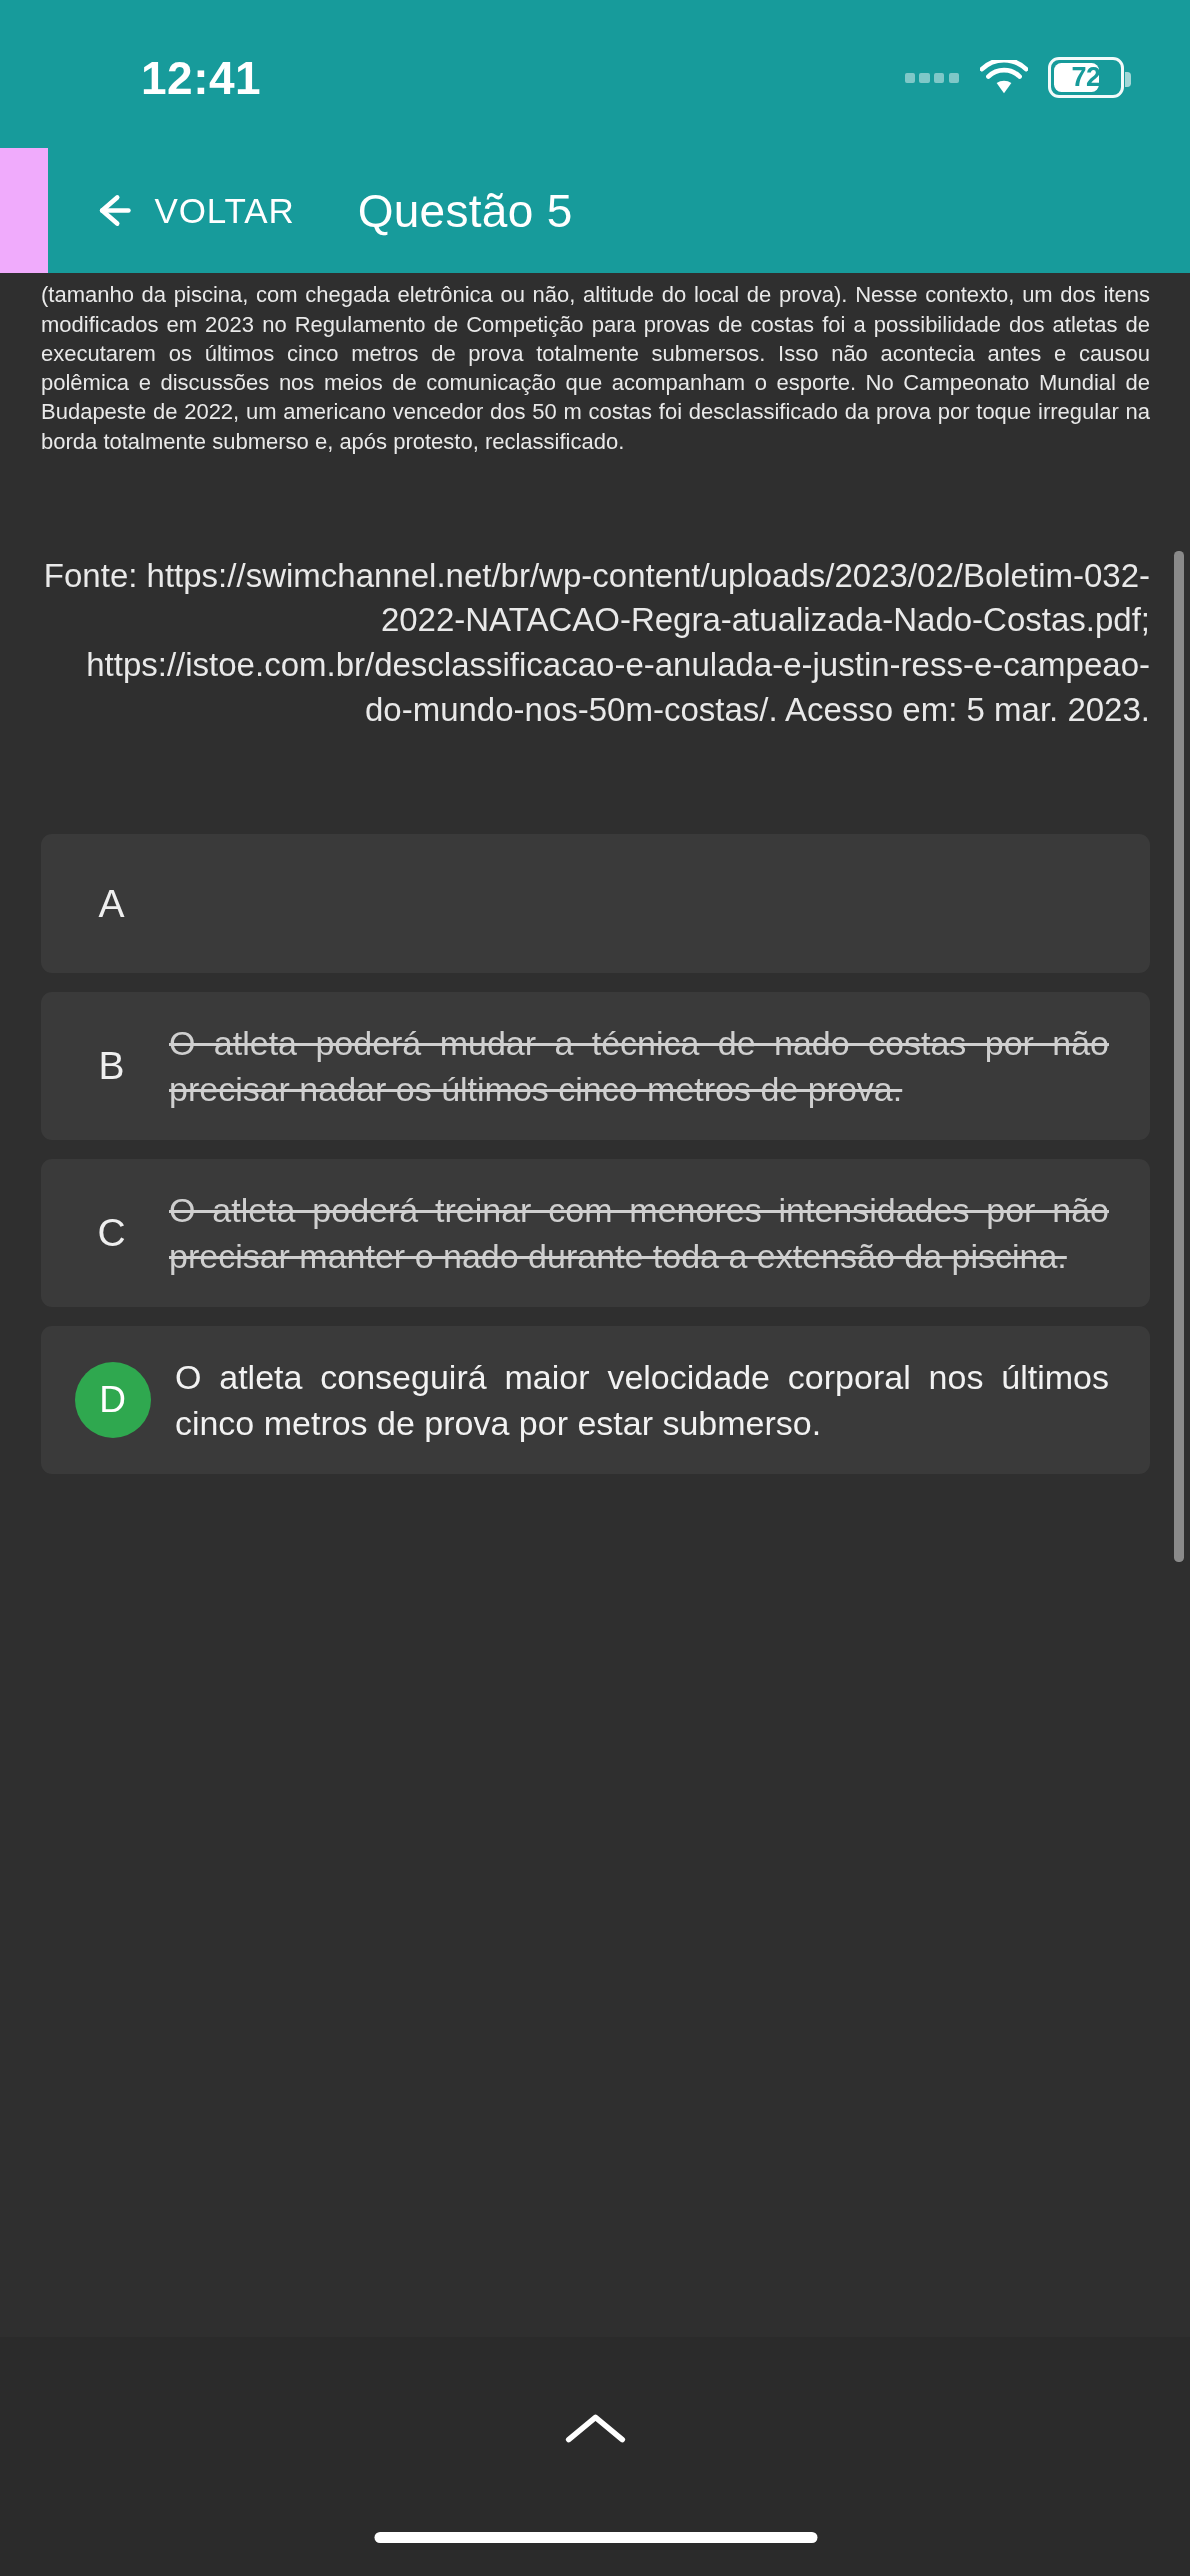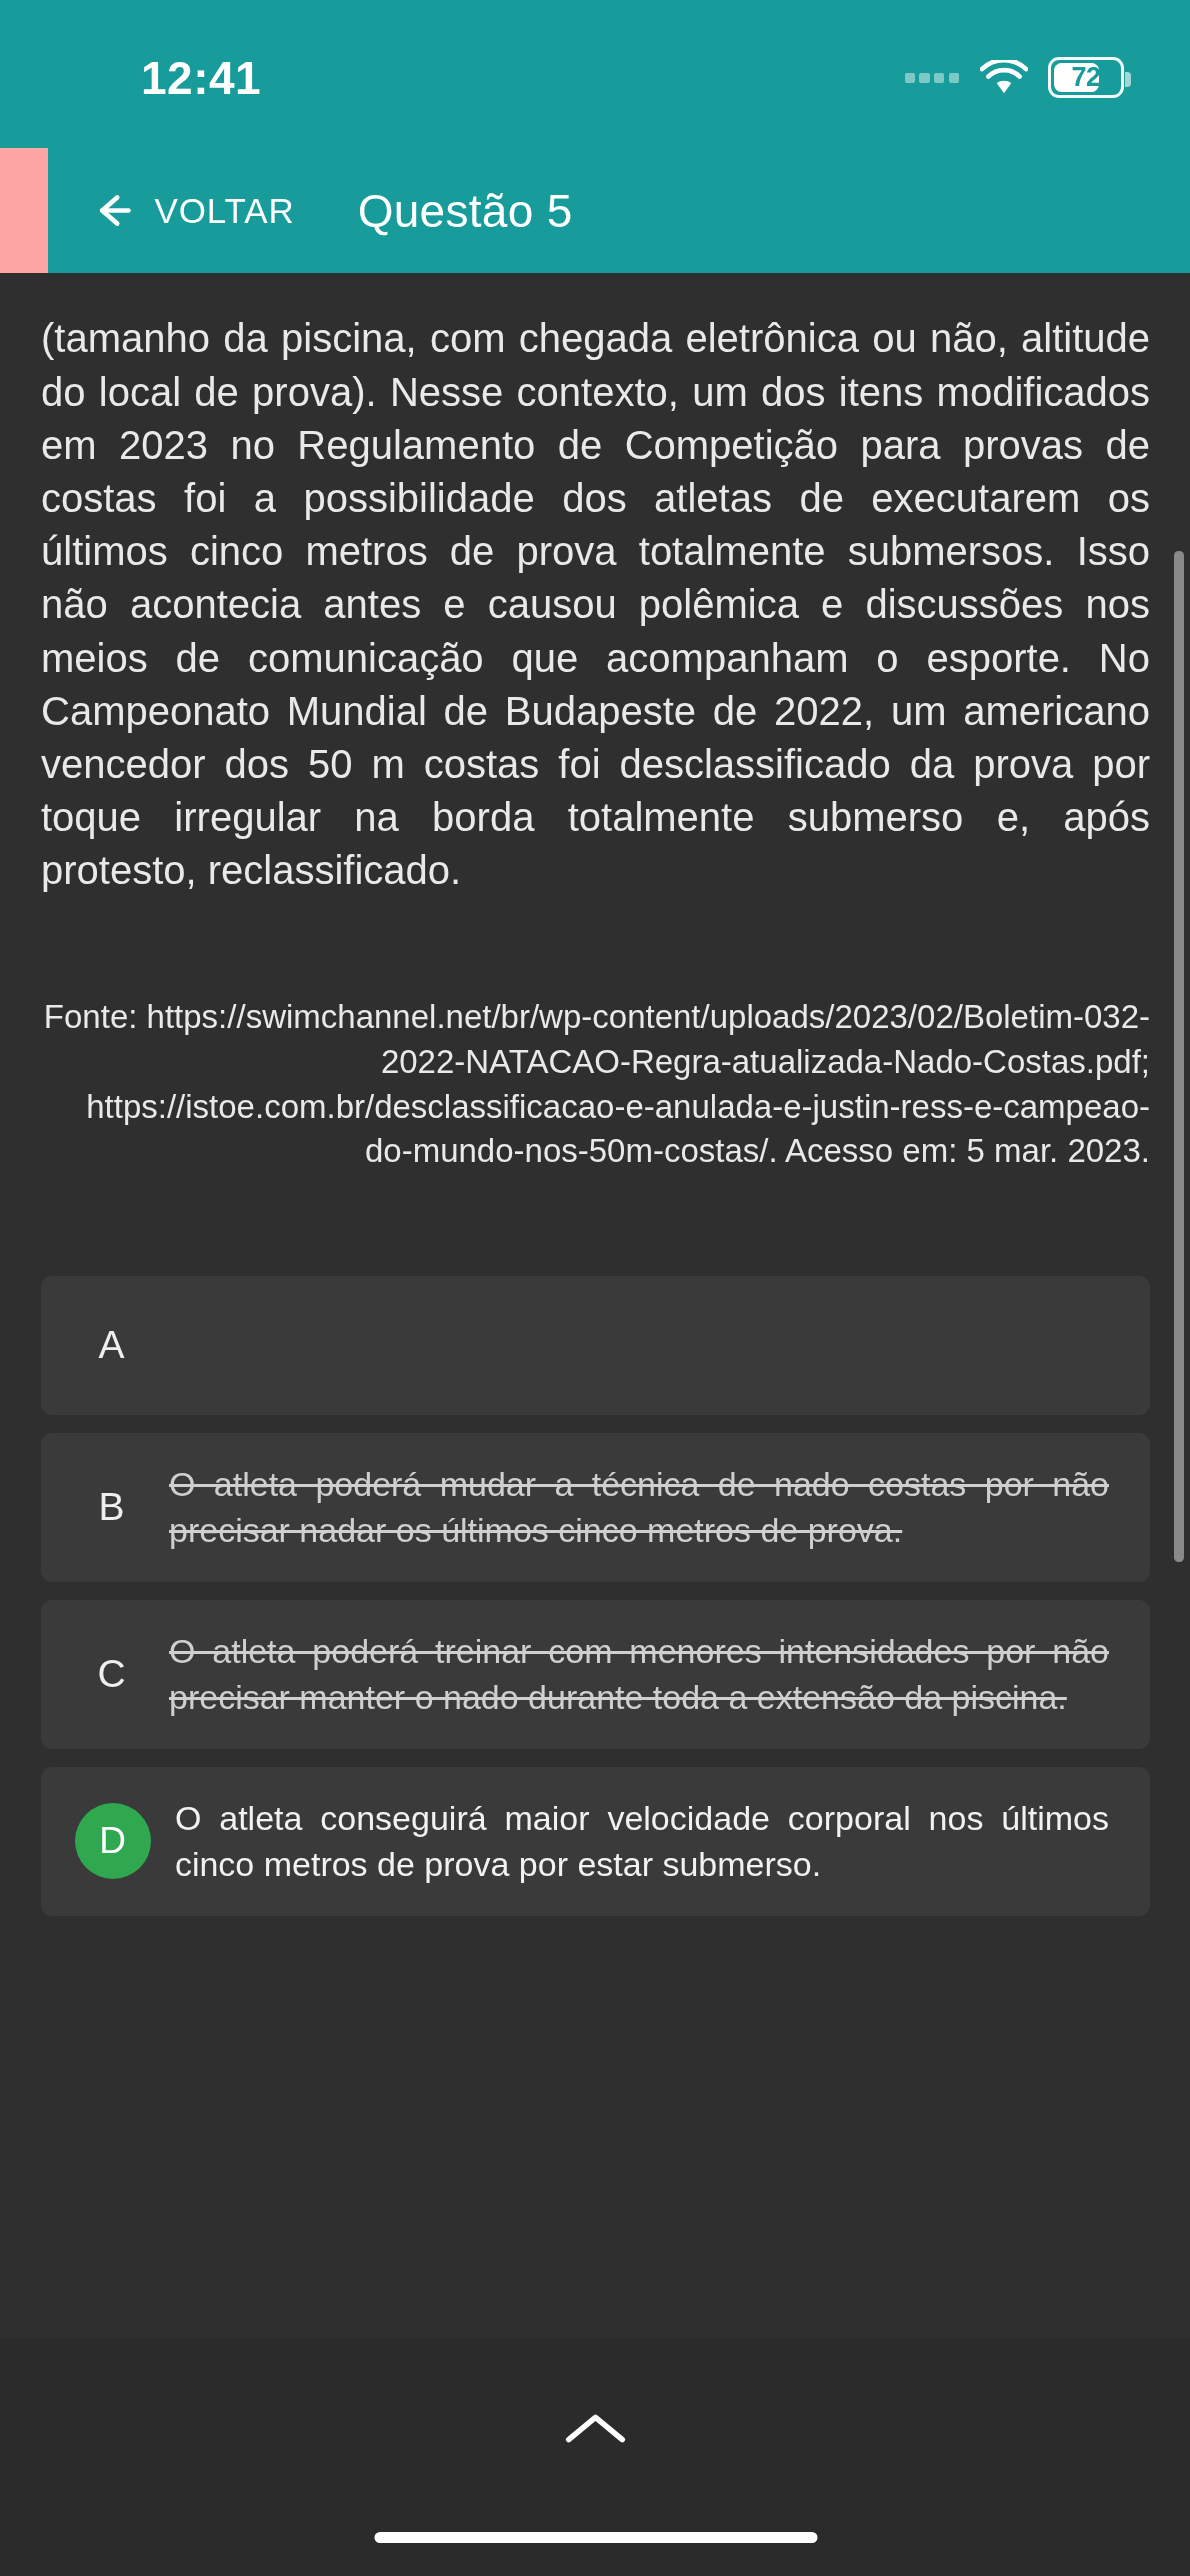--- a/index.html
+++ b/index.html
@@ -7,21 +7,21 @@
     width: 1191px;
     height: 2576px;
     background: #2b2b2b;
     font-family: "Liberation Sans", sans-serif;
     overflow: hidden;
   }
   .screen {
     position: relative;
     width: 1191px;
     height: 2576px;
-    background: #fca5a5;
+    background: #f0abfc;
     display: flex;
     flex-direction: column;
   }
 
   
   .statusbar {
     height: 148px;
     background: #179b9b;
     display: flex;
     align-items: center;
@@ -121,25 +121,24 @@
   
   .content {
     flex: 1;
     overflow: hidden;
     position: relative;
     background: #2f2f2f;
     padding: 0 41px 0 41px;
   }
   .statement {
     color: #e9e9e9;
-    font-size: 40px;
+    font-size: 22px;
     line-height: 1.33;
     text-align: justify;
     padding-top: 7.4px;
-    margin-top: 32px;
   }
   .statement p { margin-bottom: 32px; }
   .statement p.first { margin-bottom: 37px; }
   .spacer-lg { height: 61px; }
   .source {
     color: #e9e9e9;
     font-size: 33px;
     line-height: 1.35;
     text-align: right;
     word-break: break-word;

